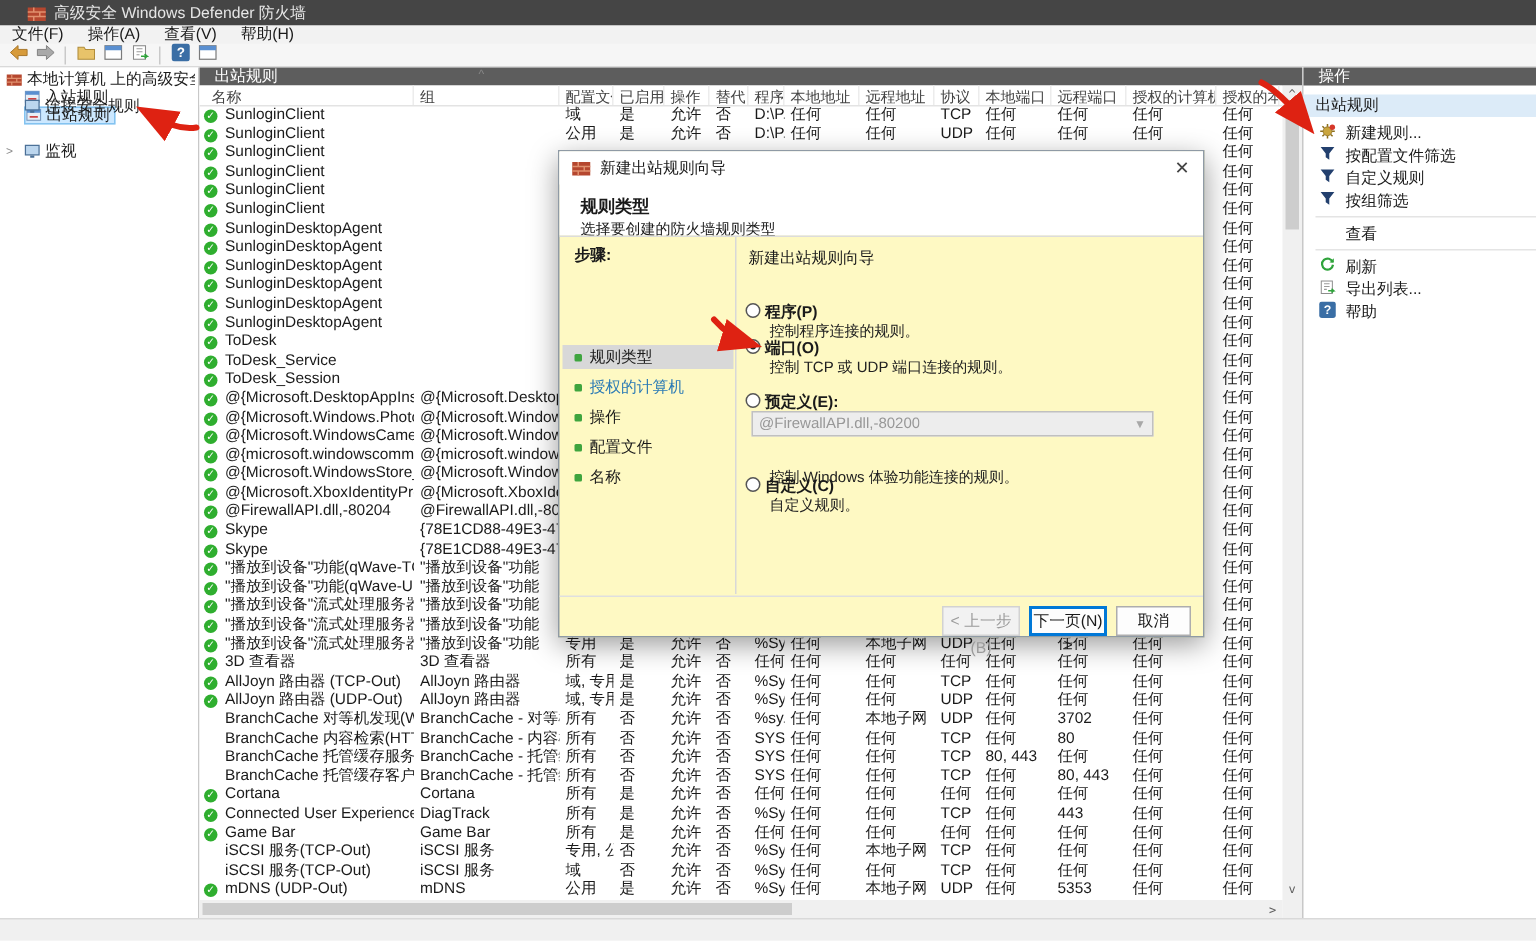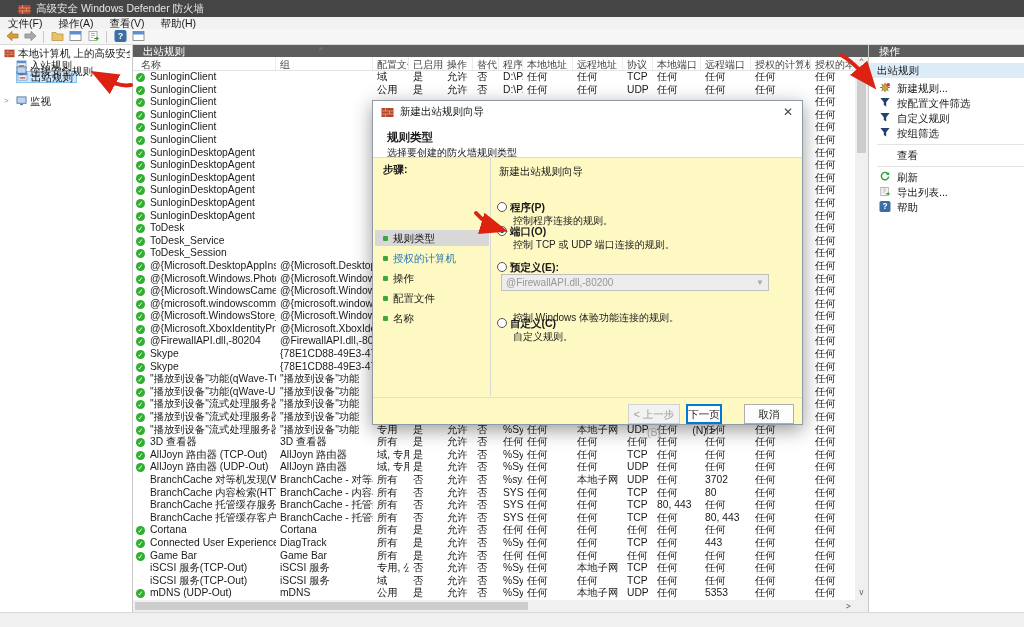--- a/index.html
+++ b/index.html
@@ -78,21 +78,21 @@
   #dlg-prompt { left:8px; top:7px; font-size:10.5px; }
   .opt-radio { position:absolute; left:6px; width:10px; height:10px; border:1px solid #555; border-radius:50%; background:#fff; }
   .opt-radio.sel::after { content:""; position:absolute; left:2px; top:2px; width:4px; height:4px; border-radius:50%; background:#222; }
   .opt-label { position:absolute; left:19px; font-weight:bold; font-size:10.5px; white-space:nowrap; }
   .opt-desc { position:absolute; left:22px; font-size:10px; color:#222; white-space:nowrap; }
   #opt-dropdown { position:absolute; left:10px; top:116px; width:268px; height:17px; background:#ededed; border:1px solid #c0c0c0; color:#979797; font-size:10px; line-height:15px; padding:0 4px; display:flex; }
   #opt-dropdown .dd-arrow { margin-left:auto; color:#a8a8a8; font-size:8px; line-height:15px; }
   #dlg-btnbar { left:0; top:296px; width:429px; height:28px; border-top:1px solid #dfdfdf; }
   .dlg-btn { position:absolute; top:6px; height:20px; font-size:10.5px; text-align:center; line-height:18px; background:#fdfdfd; border:1px solid #adadad; }
   #btn-back { left:255px; width:52px; color:#9b9b9b; background:#f2f2f2; border-color:#d2d2d2; }
-  #btn-next { left:313px; width:36px; border:2px solid #0078d7; line-height:16px; }
+  #btn-next { left:313px; width:52px; border:2px solid #0078d7; line-height:16px; }
   #btn-cancel { left:371px; width:50px; }
 
   
   #annot { left:0; top:0; width:1024px; height:627px; z-index:30; pointer-events:none; }
 </style>
 </head>
 <body>
 
 <div id="titlebar" class="abs">
   <span class="tb-ic">

